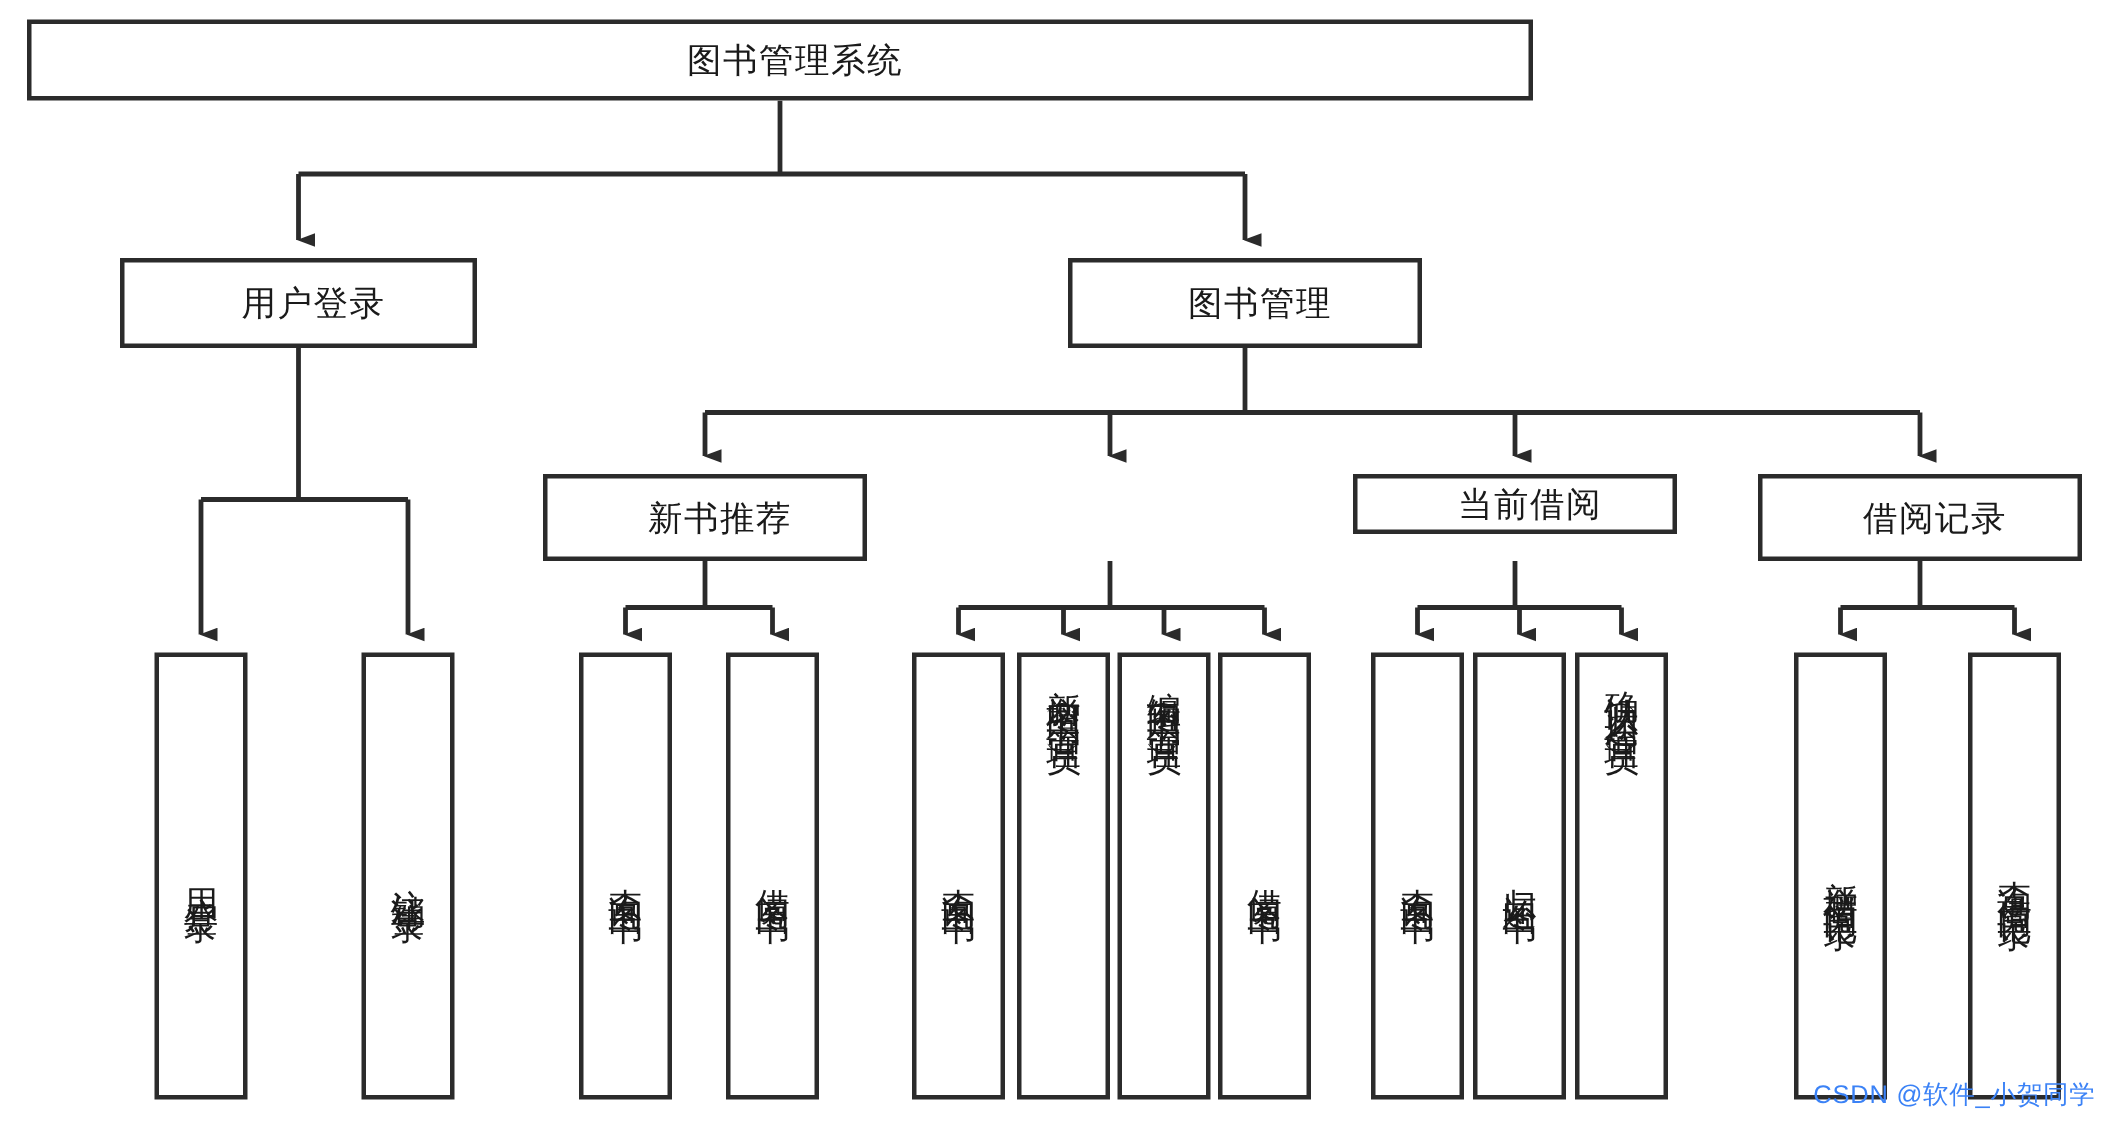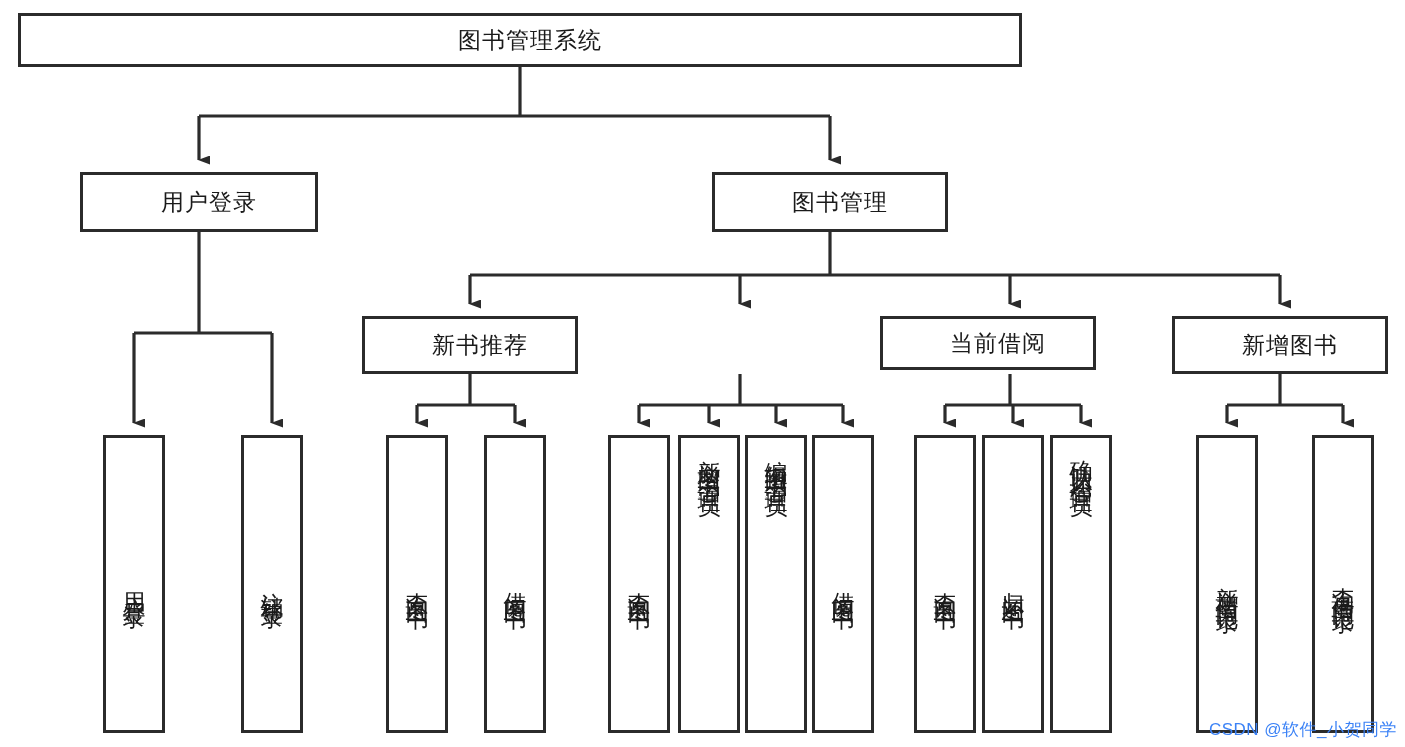--- a/index.html
+++ b/index.html
@@ -147,25 +147,25 @@
   <div class="node-box" style="left:80px; top:172px; width:238px; height:60px;">
     <span class="node-label-h">用户登录</span>
   </div>
   <div class="node-box" style="left:362px; top:316px; width:216px; height:58px;">
     <span class="node-label-h">新书推荐</span>
   </div>
 
   <div class="node-box" style="left:712px; top:172px; width:236px; height:60px;">
     <span class="node-label-h">图书管理</span>
   </div>
-  <div class="node-box" style="left:880px; top:316px; width:216px; height:54px;">
+  <div class="node-box" style="left:902px; top:316px; width:216px; height:40px;">
     <span class="node-label-h">当前借阅</span>
   </div>
   <div class="node-box" style="left:1172px; top:316px; width:216px; height:58px;">
-    <span class="node-label-h">新增图书</span>
+    <span class="node-label-h">借阅记录</span>
   </div>
 
   <div class="leaf-box mid-aligned" style="left:103px; top:435px; width:62px; height:298px;">
     <span class="node-label-v" style="margin-top: 136px;">用户登录</span>
   </div>
   <div class="leaf-box mid-aligned" style="left:241px; top:435px; width:62px; height:298px;">
     <span class="node-label-v" style="margin-top: 136px;">注销登录</span>
   </div>
 
   <div class="leaf-box mid-aligned" style="left:386px; top:435px; width:62px; height:298px;">

